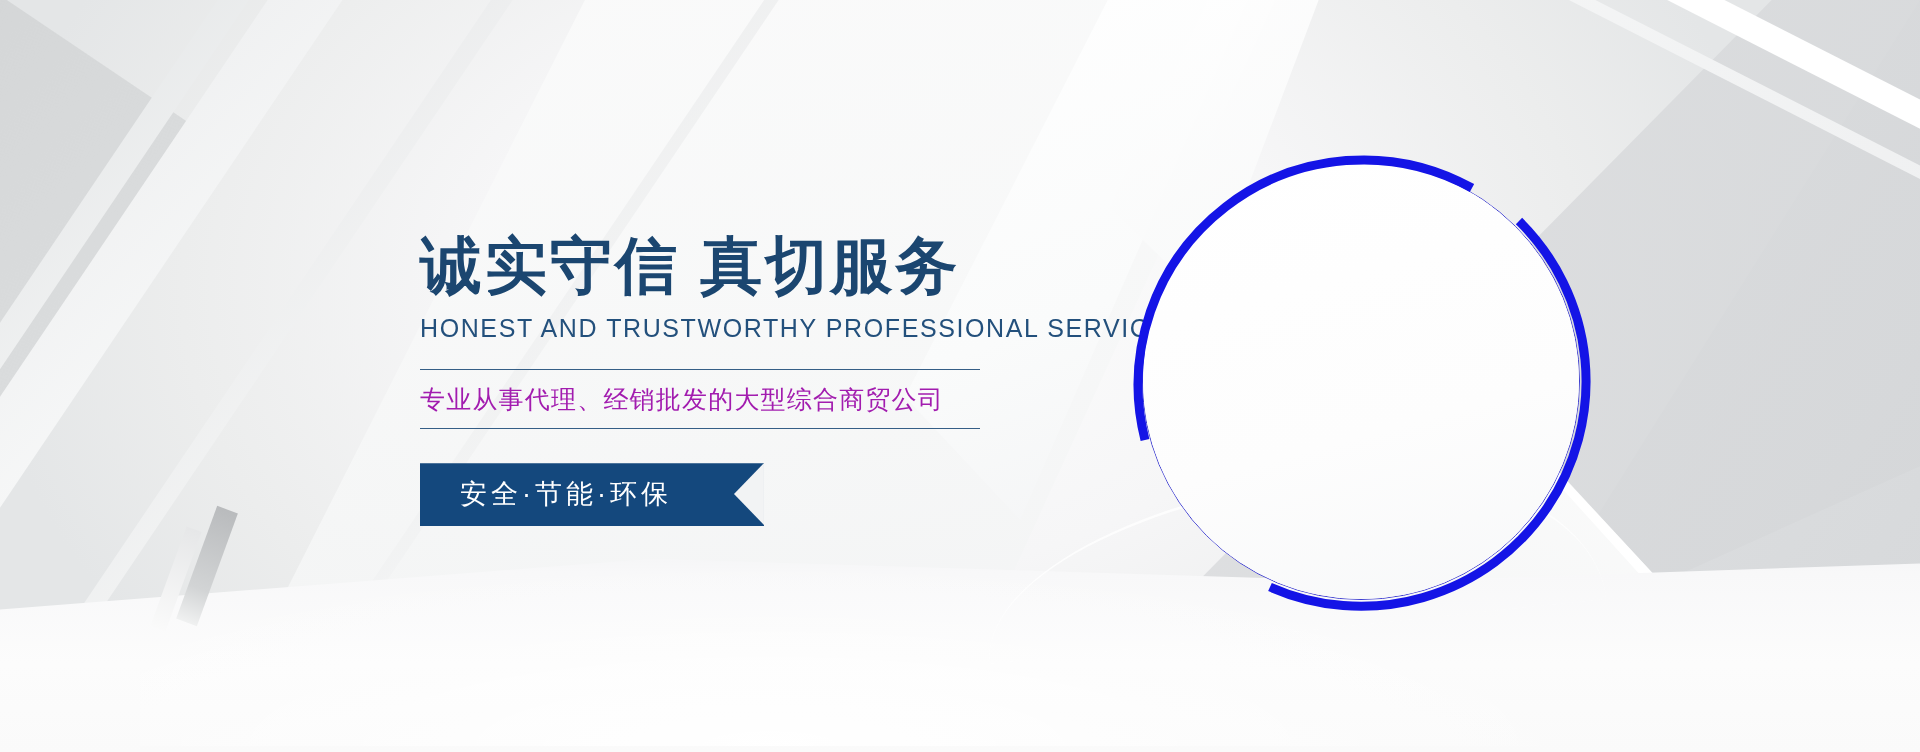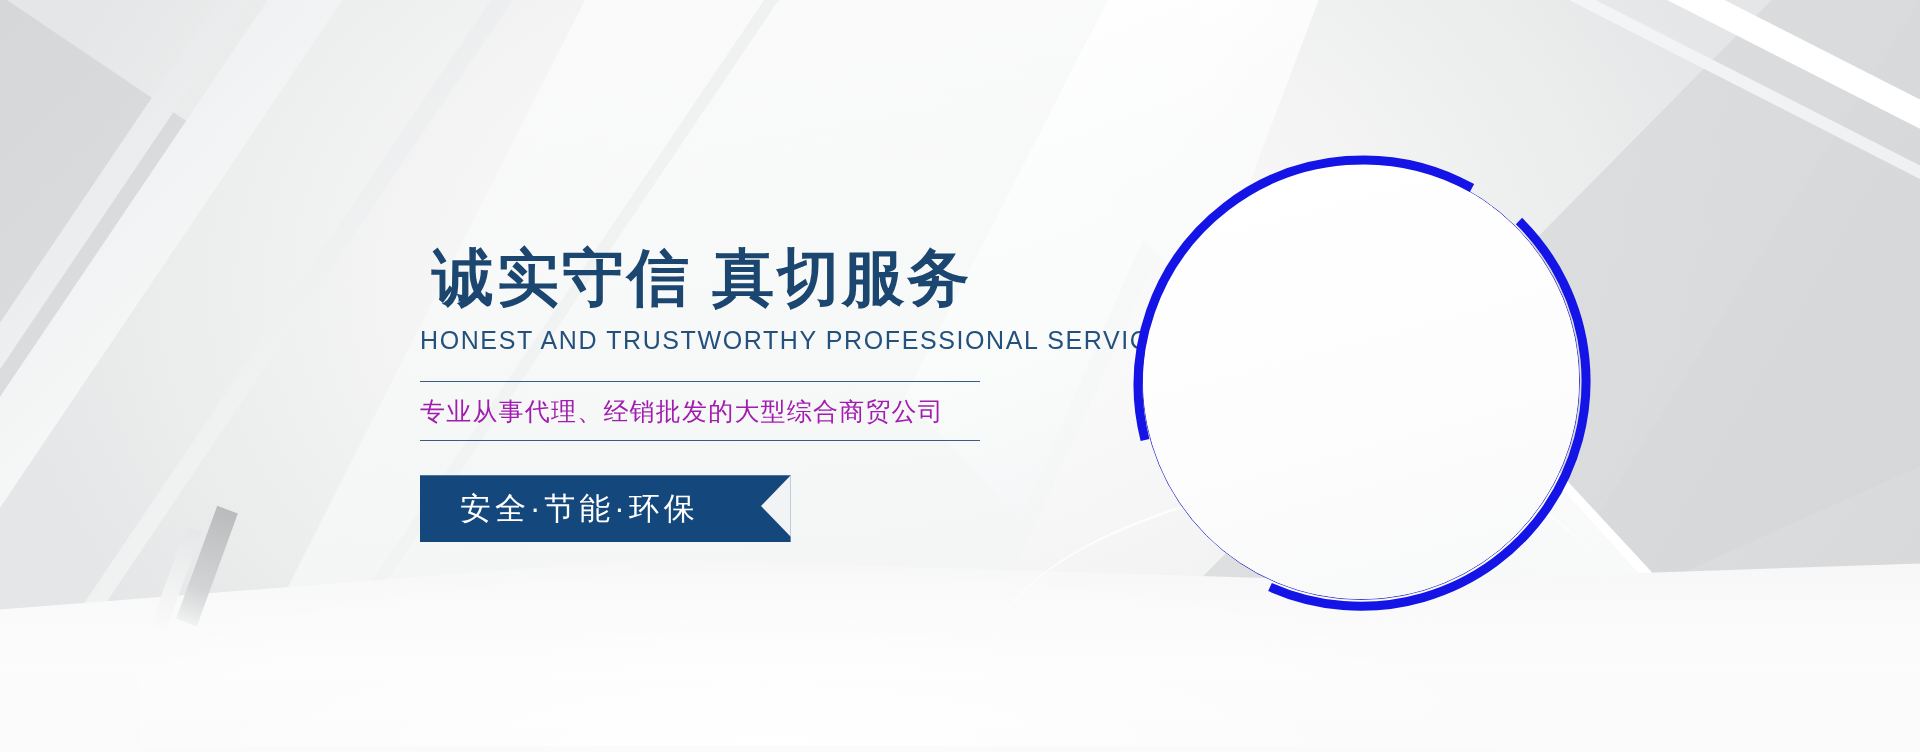--- a/index.html
+++ b/index.html
@@ -218,21 +218,21 @@
     left: 420px;
     top: 232px;
     width: 640px;
   }
   .headline {
     font-size: 62px;
     font-weight: 700;
     letter-spacing: 3px;
     color: #1b4670;
     line-height: 1.1;
-    margin: 12px;
+    margin: 0;
     white-space: nowrap;
   }
   .subhead-en {
     margin-top: 14px;
     font-size: 25px;
     font-weight: 400;
     letter-spacing: 1.6px;
     color: #23507c;
     white-space: nowrap;
   }
@@ -253,21 +253,21 @@
   }
 
   .ribbon-wrap {
     margin-top: 34px;
   }
   .ribbon-shape {
     display: inline-block;
     position: relative;
     background: #14487d;
     color: #ffffff;
-    font-size: 31px;
+    font-size: 27px;
     letter-spacing: 4px;
     line-height: 1;
     padding: 18px 92px 18px 40px;
     clip-path: polygon(0% 0%, 100% 0%, 100% 100%, 0% 100%, 0% 0%);
   }
   
   .ribbon-notch {
     position: absolute;
     right: 0; top: 0;
     width: 46px; height: 100%;

